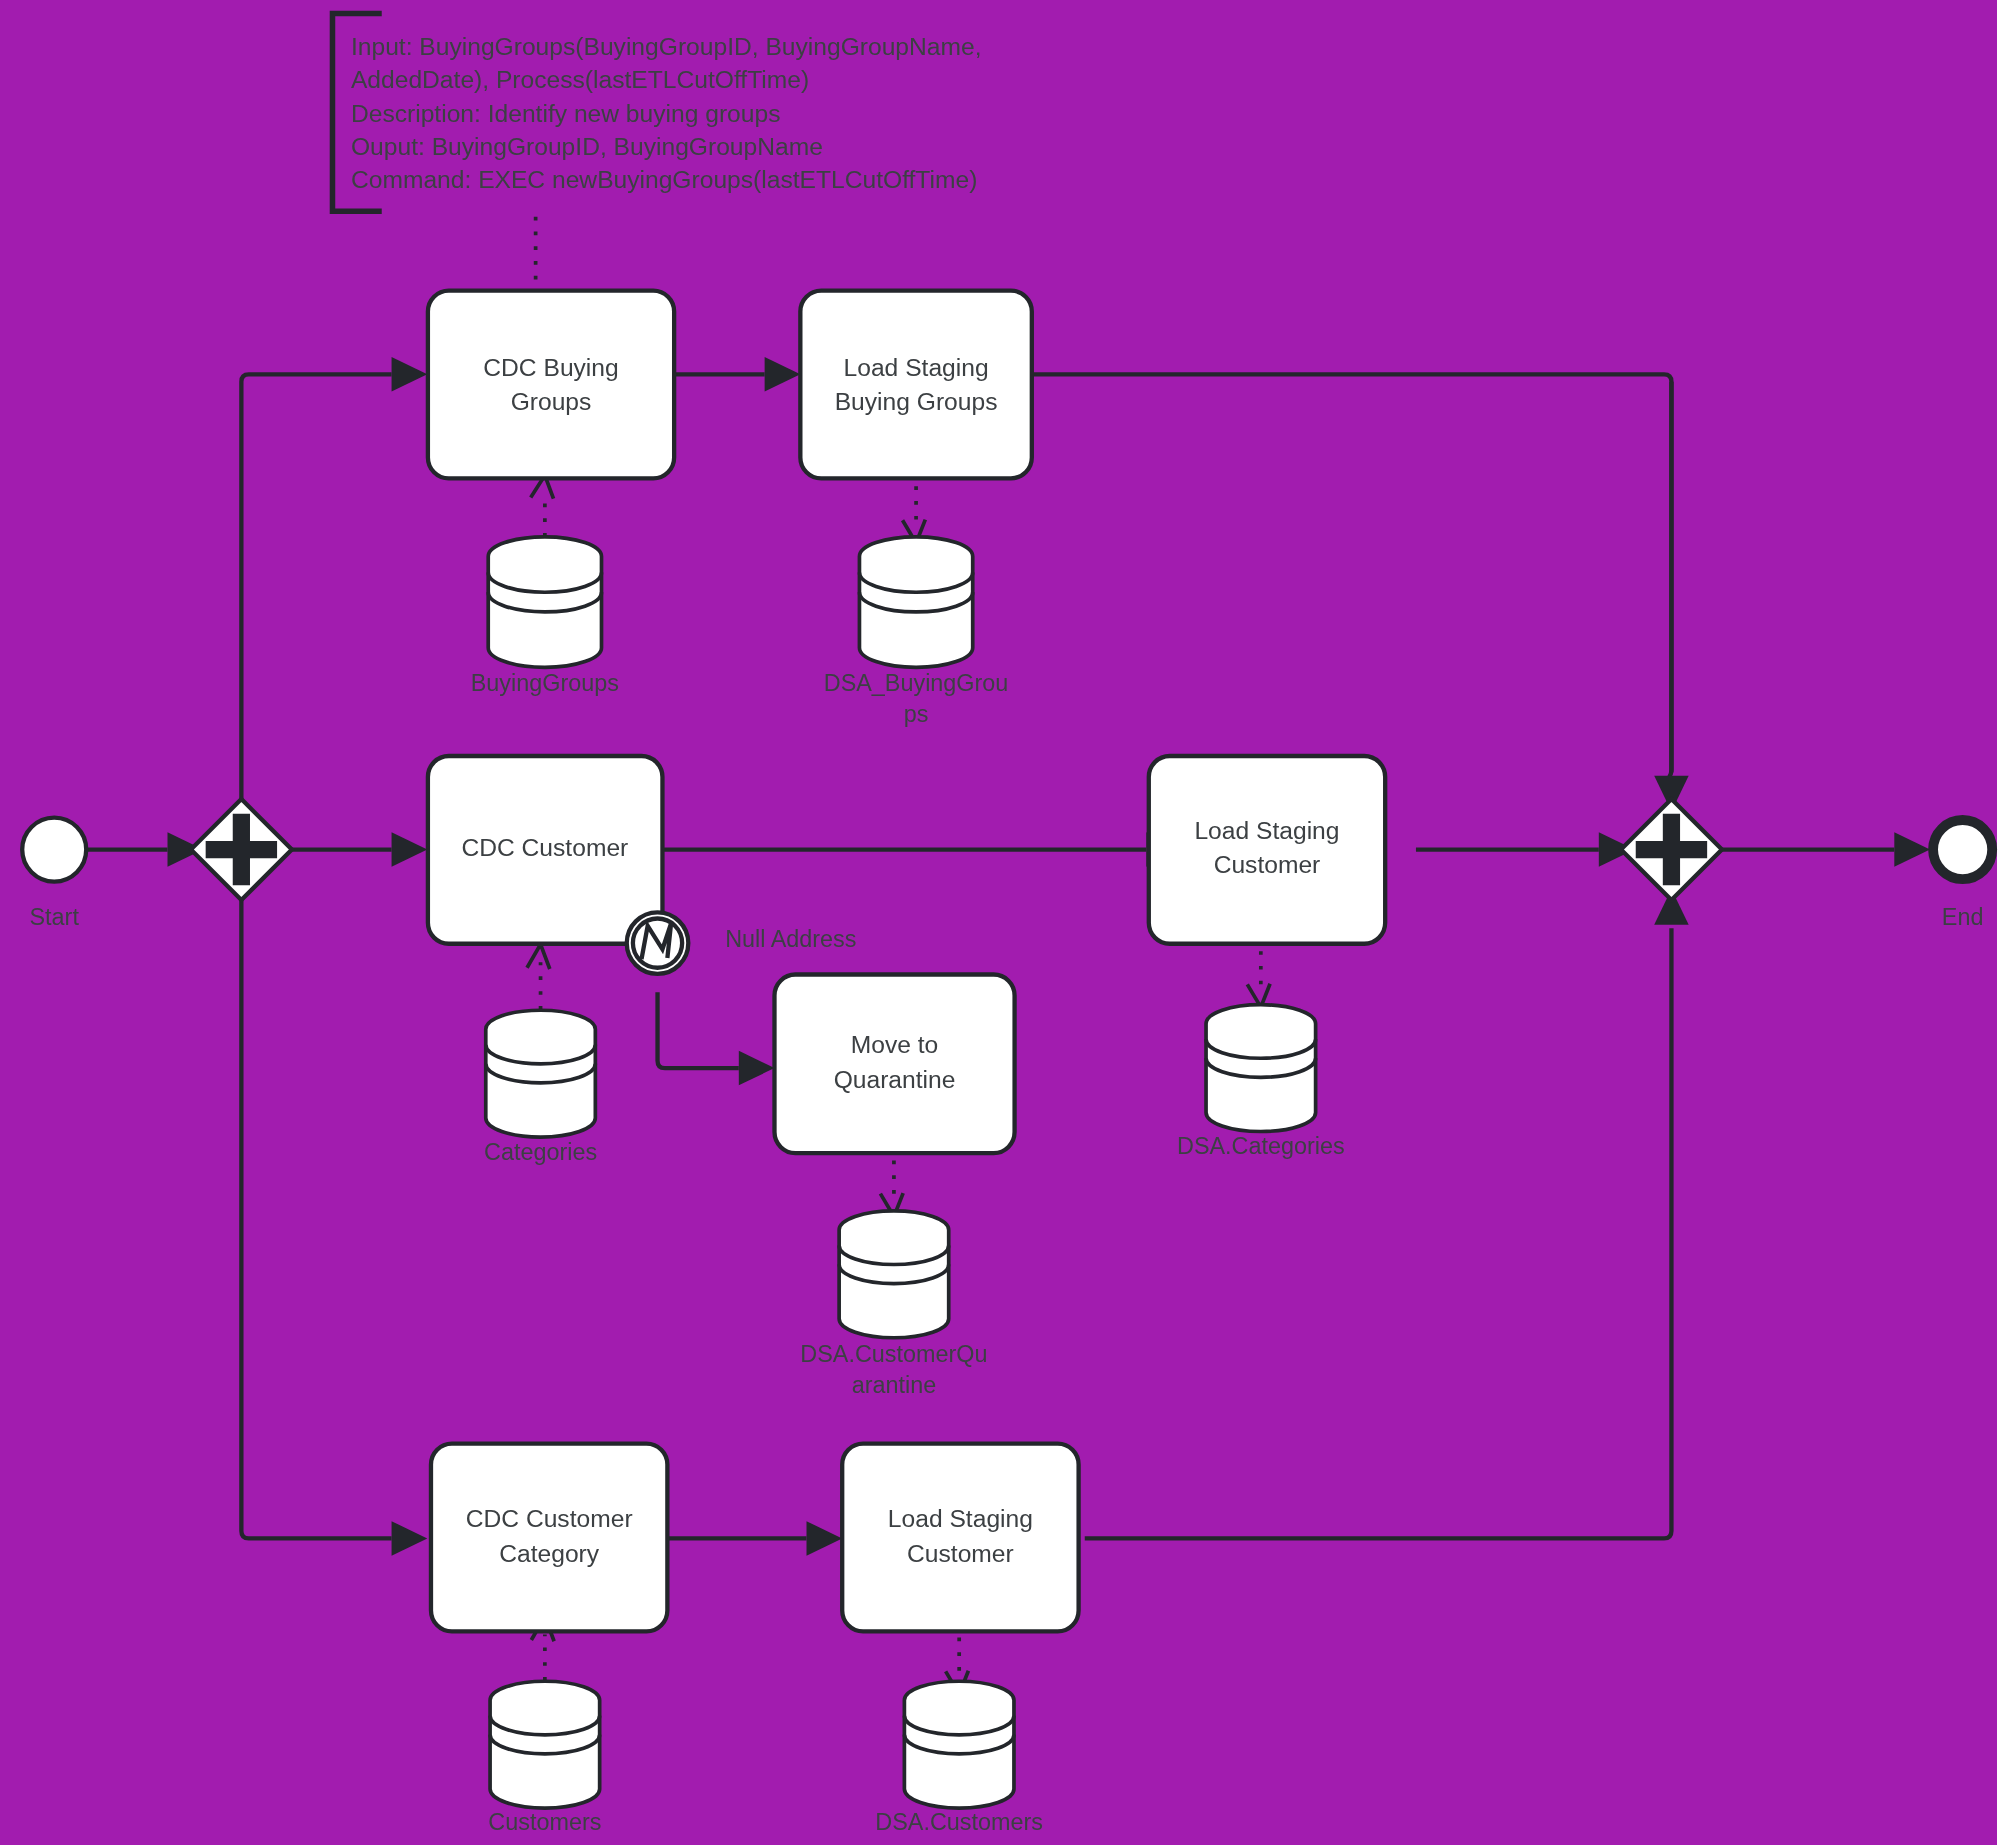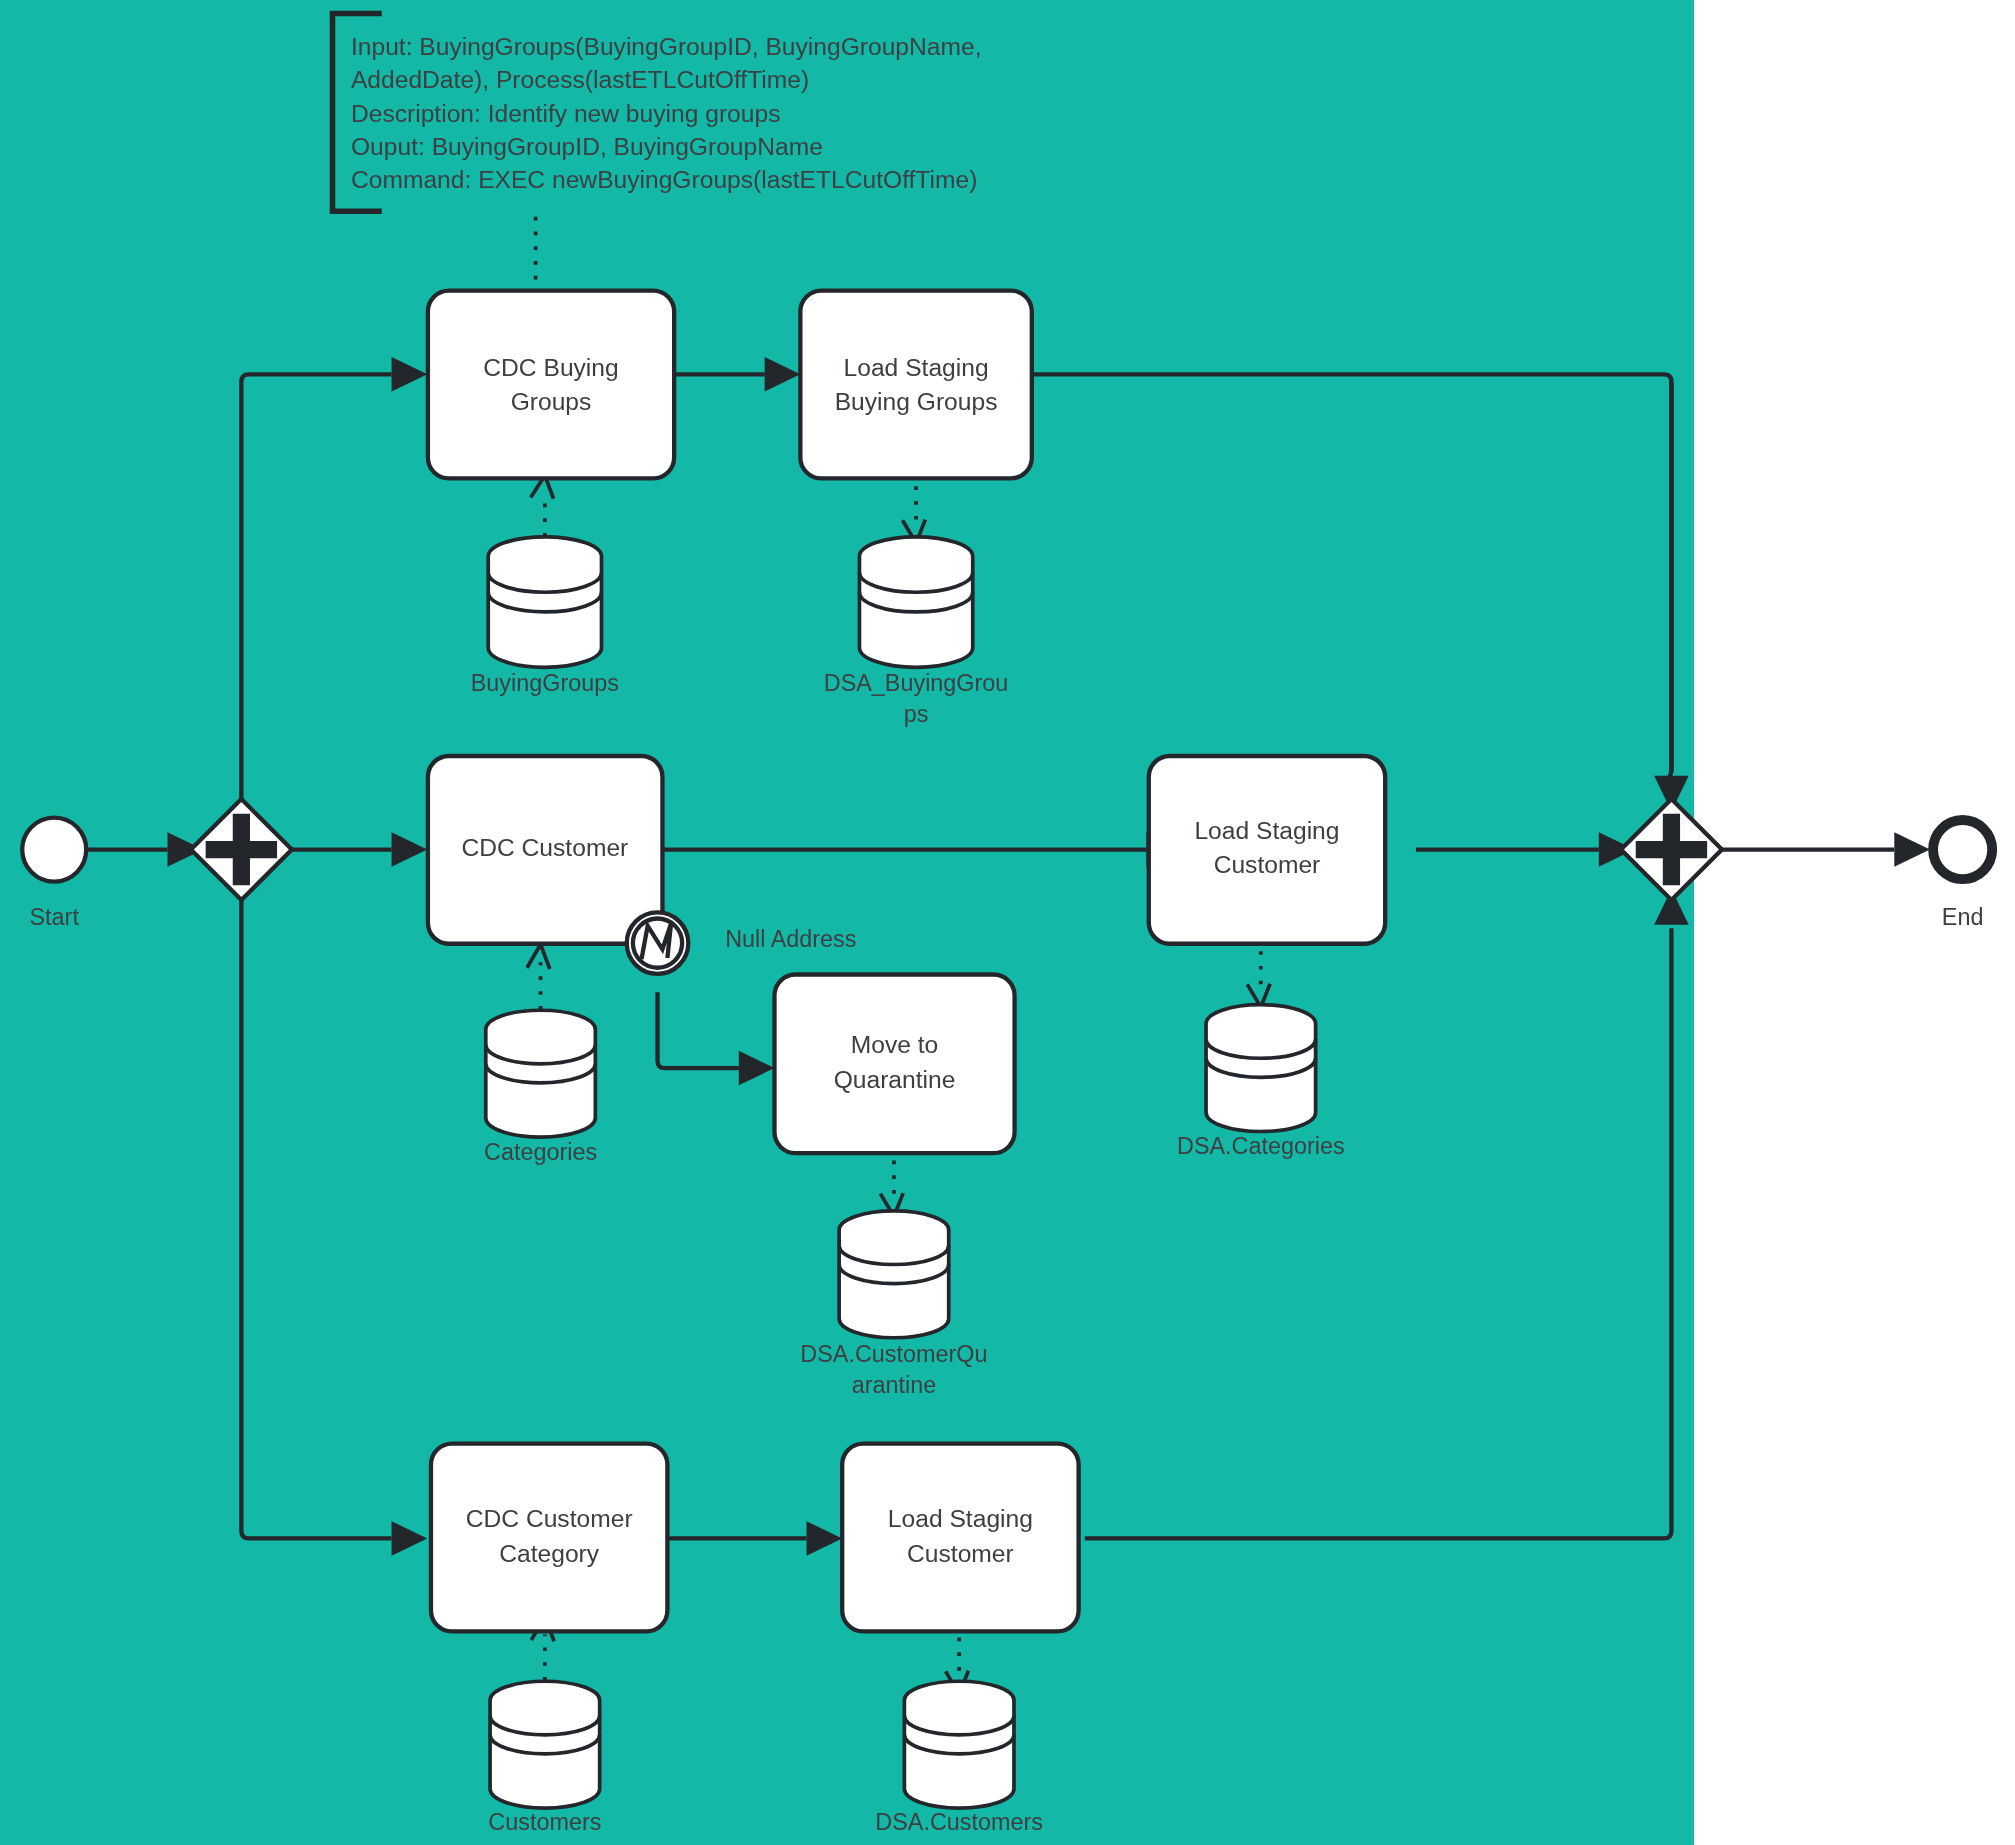--- a/index.html
+++ b/index.html
@@ -5,23 +5,23 @@
   html, body {
     margin: 0;
     padding: 0;
     background: #ffffff;
   }
   body {
     font-family: "Liberation Sans", sans-serif;
   }
   #diagram-root {
     position: relative;
-    width: 1694px;
+    width: 1997px;
     height: 1845px;
-    background: #14b8a6;
+    background: #a21caf;
   }
   svg#bpmn-canvas {
     display: block;
     width: 2015px;
     height: 1845px;
   }
   .shape-stroke {
     fill: #ffffff;
     stroke: #23262b;
     stroke-width: 7;

